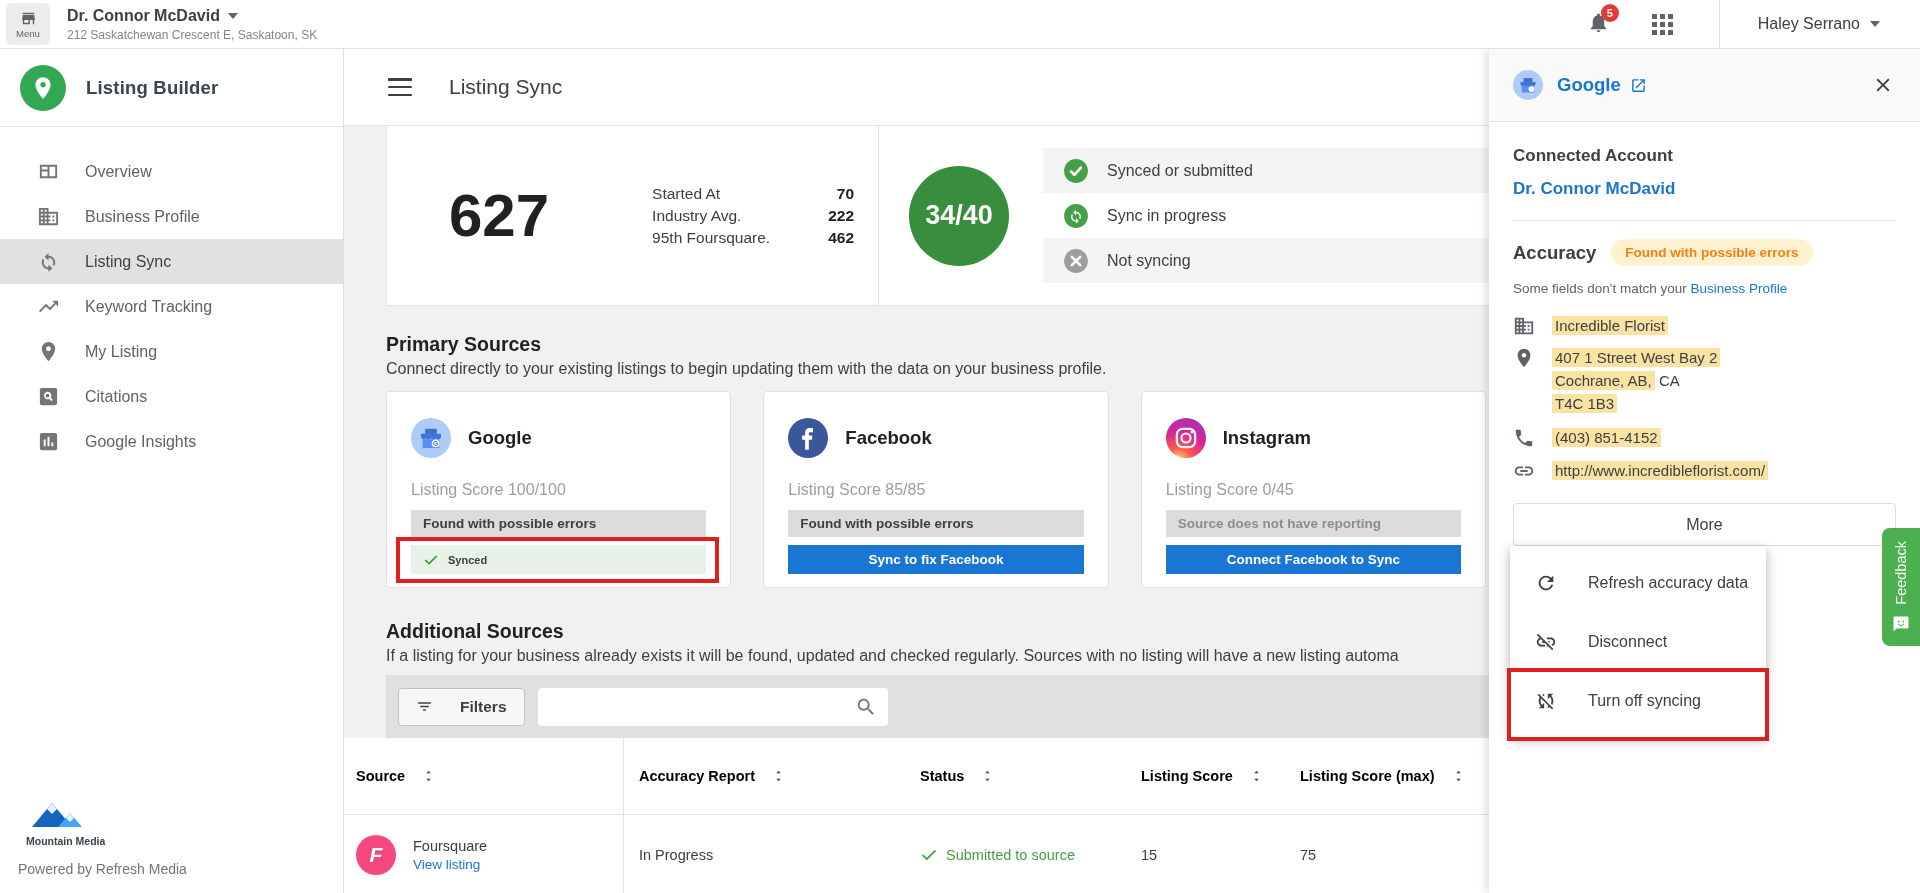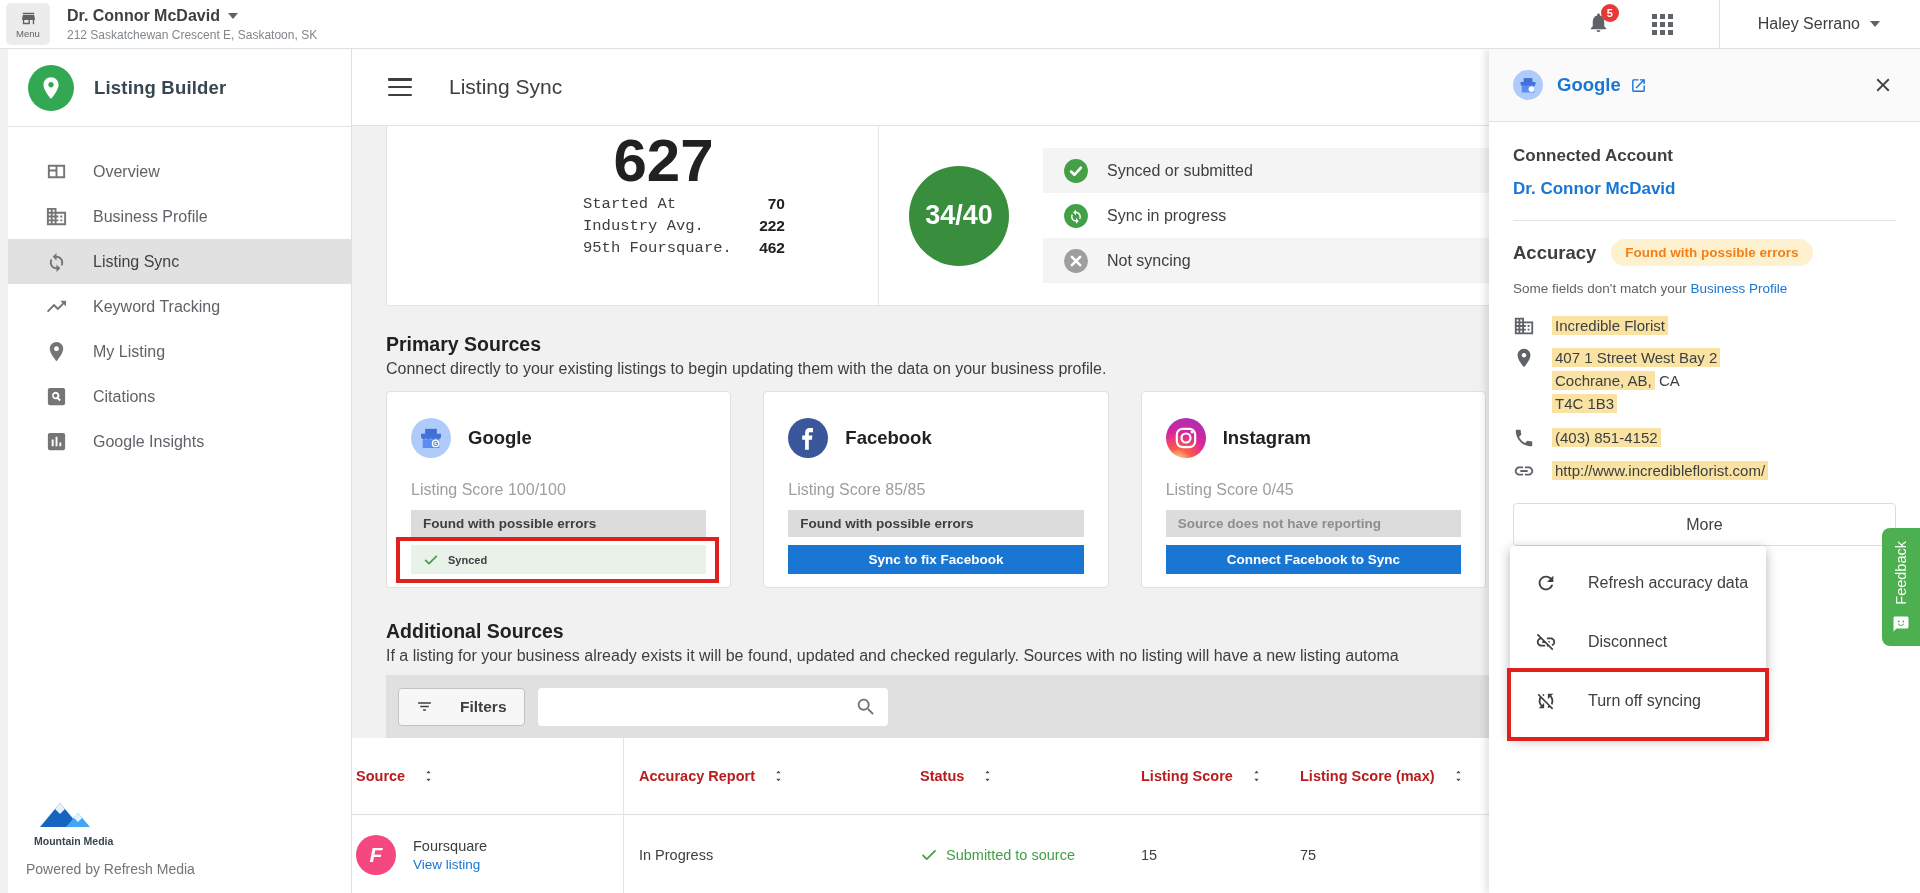--- a/index.html
+++ b/index.html
@@ -21,21 +21,21 @@
   .bell { position:relative; margin-right:42px; cursor:pointer; }
   .bell svg { width:23px; height:23px; fill:#5f6368; }
   .bell-badge { position:absolute; top:-7px; right:-9px; min-width:18px; height:18px; background:#e53935; color:#fff; border-radius:9px; font-size:11px; font-weight:bold; display:flex; align-items:center; justify-content:center; padding:0 4px; }
   .apps-grid { margin-right:46px; display:grid; grid-template-columns:repeat(3,5px); grid-template-rows:repeat(3,5px); gap:3px; cursor:pointer; }
   .apps-grid i { background:#5f6368; width:5px; height:5px; }
   .topbar-divider { width:1px; height:49px; background:#e0e0e0; }
   .user-menu { display:flex; align-items:center; gap:10px; padding:0 40px 0 38px; cursor:pointer; }
   .user-menu span { font-size:16px; color:#3c4043; }
 
   
-  .sidebar { position:absolute; left:8px; top:49px; width:344px; bottom:0; background:#fff; border-right:1px solid #e0e0e0; z-index:5; }
+  .sidebar { position:absolute; left:0; top:49px; width:344px; bottom:0; background:#fff; border-right:1px solid #e0e0e0; z-index:5; }
   .sidebar-header { height:78px; display:flex; align-items:center; padding-left:20px; border-bottom:1px solid #e3e3e3; }
   .lb-logo { width:46px; height:46px; border-radius:50%; background:#33a852; display:flex; align-items:center; justify-content:center; }
   .lb-logo svg { width:26px; height:26px; fill:#fff; }
   .sidebar-header span { margin-left:20px; font-size:18.5px; color:#37474f; font-weight:bold; letter-spacing:.2px; }
   .nav { margin-top:22px; }
   .nav-item { height:45px; display:flex; align-items:center; padding-left:37px; cursor:pointer; }
   .nav-item svg { width:23px; height:23px; fill:#757575; flex-shrink:0; }
   .nav-item span { margin-left:25px; font-size:16px; color:#5f6368; }
   .nav-item.active { background:#e1e1e1; }
   .nav-item.active span { color:#424242; }
@@ -46,24 +46,24 @@
   
   .main { position:absolute; left:344px; top:49px; right:0; bottom:0; }
   .main-toolbar { height:77px; background:#fff; border-bottom:1px solid #e2e2e2; display:flex; align-items:center; padding-left:44px; }
   .hamburger { width:24px; height:18px; display:flex; flex-direction:column; justify-content:space-between; cursor:pointer; }
   .hamburger i { height:2.5px; background:#3c4043; border-radius:1px; }
   .page-title { margin-left:37px; font-size:21px; color:#3c4043; font-weight:500; }
   .content { position:absolute; left:0; top:77px; right:0; bottom:0; overflow:hidden; }
 
   
   .stats-card { margin-left:42px; width:1168px; height:180px; background:#fff; border:1px solid #e4e4e4; border-top:none; display:flex; }
-  .stats-left { width:491px; display:flex; align-items:center;flex-direction:column; }
+  .stats-left { width:491px; display:flex; align-items:center; }
   .big-score { margin-left:62px; font-size:60px; font-weight:bold; color:#212121; }
   .stats-rows { margin-left:103px; display:grid; grid-template-columns:150px 52px; row-gap:4px; }
-  .stats-rows .lbl { font-size:15.5px; color:#3c4043;font-family:Liberation Mono, monospace; }
+  .stats-rows .lbl { font-size:15.5px; color:#3c4043; }
   .stats-rows .val { font-size:15.5px; color:#212121; font-weight:bold; text-align:right; }
   .stats-vdiv { width:1px; background:#e4e4e4; }
   .stats-right { flex:1; display:flex; align-items:center; }
   .ratio-circle { margin-left:30px; width:100px; height:100px; border-radius:50%; background:#388e3c; color:#fff; font-size:27px; font-weight:bold; display:flex; align-items:center; justify-content:center; flex-shrink:0; }
   .legend { margin-left:34px; flex:1; }
   .legend-row { height:45px; display:flex; align-items:center; padding-left:20px; gap:18px; }
   .legend-row.striped { background:#f4f4f4; }
   .legend-row span { font-size:16px; color:#3c4043; }
   .licon { width:26px; height:26px; flex-shrink:0; }
 
@@ -90,21 +90,21 @@
   .filters-btn { height:38px; padding:0 17px; background:#f7f7f7; border:1px solid #c2c2c2; border-radius:4px; display:flex; align-items:center; gap:11px; cursor:pointer; }
   .filters-btn svg { width:17px; height:17px; fill:#3c4043; }
   .filters-btn span { font-size:15.5px; font-weight:bold; color:#3c4043;margin-left:16px; }
   .searchbox { margin-left:13px; position:relative; width:350px; height:38px; }
   .searchbox input { width:100%; height:100%; border:none; border-radius:4px; background:#fff; padding:0 40px 0 12px; font-size:15px; color:#3c4043; outline:none; font-family:"Liberation Sans", sans-serif; }
   .searchbox svg { position:absolute; right:11px; top:8px; width:22px; height:22px; fill:#757575; }
 
   .stable { position:relative; width:1168px; background:#fff; }
   .col-div { position:absolute; left:279px; top:0; bottom:0; width:1px; background:#e4e4e4; }
   .thead { height:77px; display:grid; grid-template-columns:283px 281px 221px 159px 1fr; align-items:center; padding-left:12px; border-bottom:1px solid #e0e0e0; }
-  .th { display:flex; align-items:center; gap:18px; font-size:14.5px; font-weight:bold; color:#b91c1c; }
+  .th { display:flex; align-items:center; gap:18px; font-size:14.5px; font-weight:bold; color:#000000; }
   .sort-ic { width:11px; height:16px; fill:#4d4d4d; flex-shrink:0; cursor:pointer; }
   .trow { height:80px; display:grid; grid-template-columns:283px 281px 221px 159px 1fr; align-items:center; padding-left:12px; }
   .cell-source { display:flex; align-items:center; gap:17px; }
   .fsq { width:40px; height:40px; border-radius:50%; background:#f5487f; color:#fff; display:flex; align-items:center; justify-content:center; font-size:21px; font-weight:bold; font-style:italic; flex-shrink:0; }
   .cell-source .nm { font-size:14.5px; color:#3c4043;text-align:center; }
   .cell-source .lnk { font-size:13.5px; color:#1976d2; margin-top:3px; cursor:pointer; }
   .cell-plain { font-size:14.5px; color:#3c4043; }
   .cell-status { display:flex; align-items:center; gap:8px; font-size:14.5px; color:#43a047; }
   .cell-status svg { width:18px; height:18px; }
 

